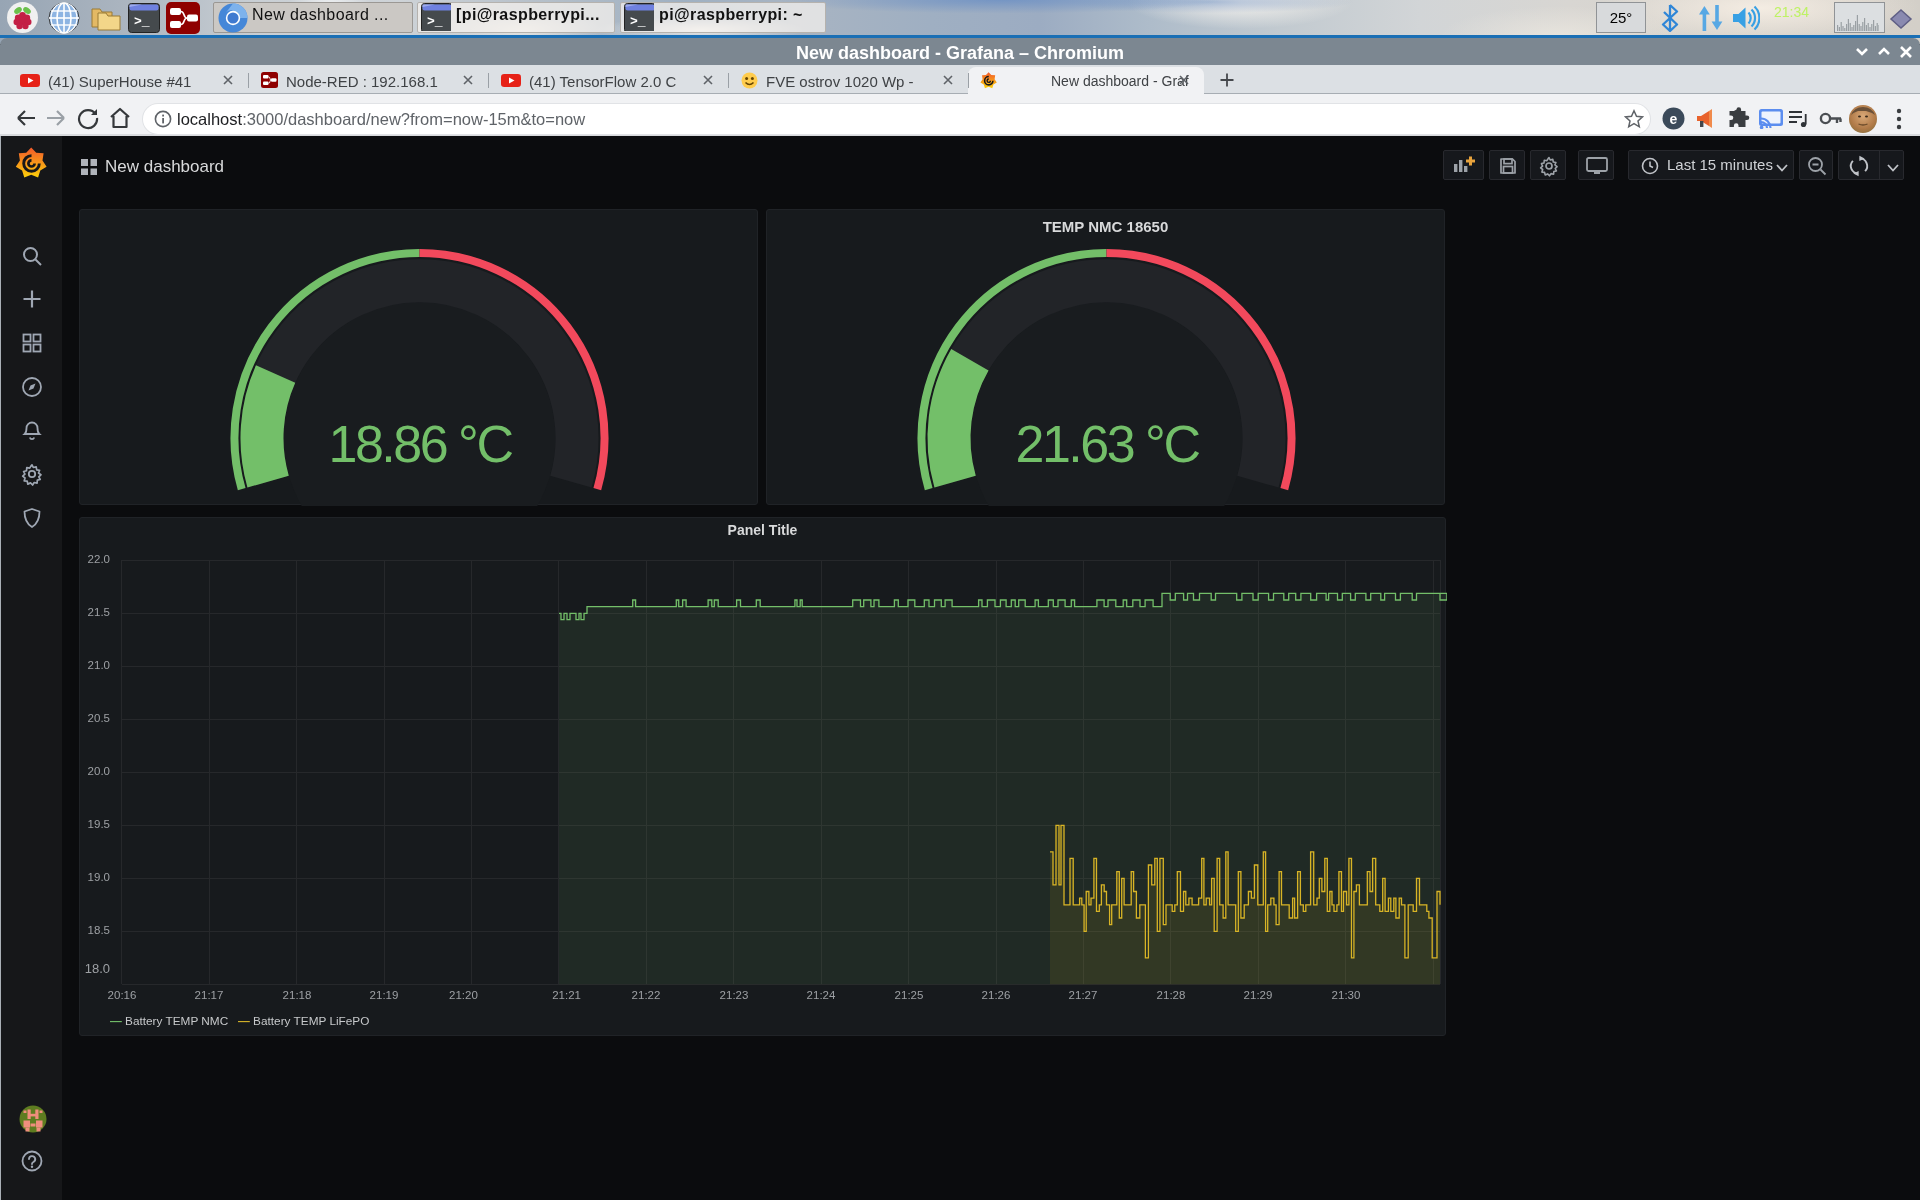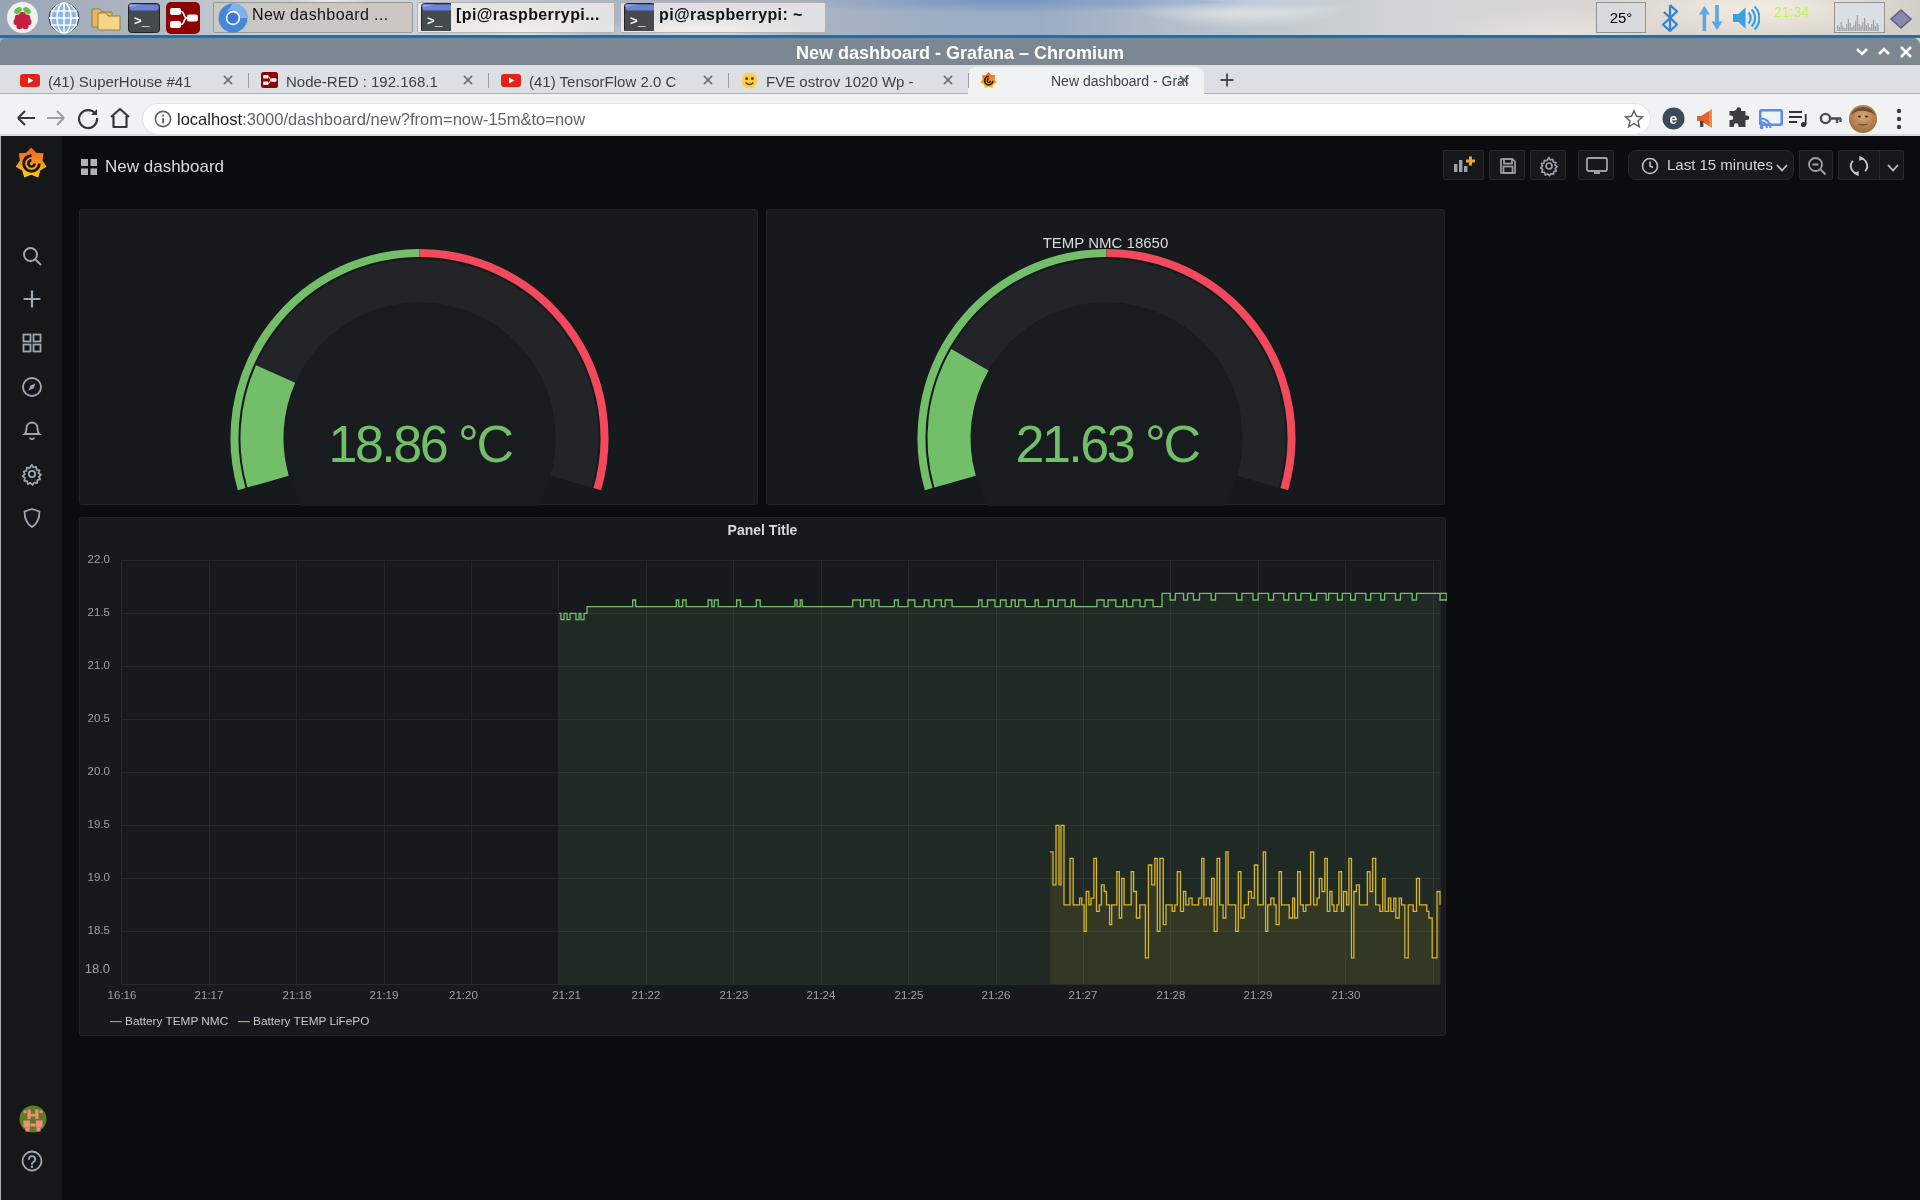--- a/index.html
+++ b/index.html
@@ -360,21 +360,21 @@
       <circle cx="11" cy="11" r="3" stroke="#9da2a8" stroke-width="1.7" fill="none"></circle>
       <path d="M11 2.6 L12.2 5 L14.8 4.4 L15.3 7 L17.9 7.5 L16.9 9.9 L19.1 11.6 L17.2 13.5 L18.4 15.9 L15.8 16.5 L15.6 19.2 L13 18.6 L11.5 20.8 L9.6 18.9 L7.2 20 L6.6 17.4 L3.9 17.1 L4.7 14.5 L2.6 12.9 L4.6 11.1 L3.4 8.6 L6 7.9 L6.3 5.2 L8.9 5.7 L10.3 3.3 Z" stroke="#9da2a8" stroke-width="1.6" fill="none" stroke-linejoin="round"></path>
     </svg>
   </div>
 <div class="abs" style="left:1578px;top:150px;width:36px;height:30px;background:#16181c;border:1px solid #28292e;border-radius:2px">
     <svg width="24" height="22" viewBox="0 0 24 22" style="position:absolute;left:6px;top:4px">
       <rect x="2" y="3" width="20" height="13" rx="1.5" stroke="#9da2a8" stroke-width="1.8" fill="none"></rect>
       <rect x="9" y="16" width="6" height="3" fill="#9da2a8"></rect>
     </svg>
   </div>
-<div class="abs" style="left:1628px;top:150px;width:166px;height:30px;background:#16181c;border:1px solid #28292e;border-radius:8px">
+<div class="abs" style="left:1628px;top:150px;width:166px;height:30px;background:#16181c;border:1px solid #28292e;border-radius:2px">
     <div style="position:absolute;left:12px;top:6px"><svg width="18" height="18" viewBox="0 0 18 18" style="">
         <circle cx="9" cy="9" r="7.5" stroke="#c0c3c8" stroke-width="1.6" fill="none"></circle>
         <path d="M9 4.5 L9 9 L12 10.5" stroke="#c0c3c8" stroke-width="1.6" fill="none"></path>
       </svg></div>
     <div style="position:absolute;left:38px;top:5px;font-size:15px;font-weight:500;color:#d0d2d6">Last 15 minutes</div>
     <div style="position:absolute;left:146px;top:9px"><svg width="14" height="12" viewBox="0 0 14 12" style="">
         <path d="M2 3 L7 8.5 L12 3" stroke="#c0c3c8" stroke-width="1.8" fill="none"></path>
       </svg></div>
   </div>
 <div class="abs" style="left:1799px;top:150px;width:34px;height:30px;background:#16181c;border:1px solid #28292e;border-radius:2px">
@@ -399,21 +399,21 @@
 <svg width="679" height="296" style="position:absolute;left:0;top:0" viewBox="0 0 679 296">
 <circle cx="339.5" cy="228.0" r="136" fill="#191c1f"></circle>
 <path d="M 188.1 271.6 A 157.5 157.5 0 1 1 490.9 271.6" stroke="#222428" stroke-width="43" fill="none"></path>
 <path d="M 188.1 271.6 A 157.5 157.5 0 0 1 195.6 164.1" stroke="#73bf69" stroke-width="43" fill="none"></path>
 <path d="M 161.7 279.2 A 185 185 0 0 1 339.5 43.0" stroke="#73bf69" stroke-width="8" fill="none"></path>
 <path d="M 339.5 43.0 A 185 185 0 0 1 517.3 279.2" stroke="#f2495c" stroke-width="8" fill="none"></path>
 </svg>
 <div style="position:absolute;left:90px;top:204px;width:500px;text-align:center;font-size:52px;line-height:60px;letter-spacing:-2.5px;color:#73bf69">18.86 °C</div>
 </div>
 <div class="panel" style="left:766px;top:209px;width:679px;height:296px">
-<div style="position:absolute;left:0;top:24px;width:100%;text-align:center;font-size:15px;font-weight:400;color:#d8d9da">TEMP NMC 18650</div>
+<div style="position:absolute;left:0;top:8px;width:100%;text-align:center;font-size:15px;font-weight:700;color:#d8d9da">TEMP NMC 18650</div>
 <svg width="679" height="296" style="position:absolute;left:0;top:0" viewBox="0 0 679 296">
 <circle cx="339.5" cy="228.0" r="136" fill="#191c1f"></circle>
 <path d="M 188.1 271.6 A 157.5 157.5 0 1 1 490.9 271.6" stroke="#222428" stroke-width="43" fill="none"></path>
 <path d="M 188.1 271.6 A 157.5 157.5 0 0 1 202.9 149.7" stroke="#73bf69" stroke-width="43" fill="none"></path>
 <path d="M 161.7 279.2 A 185 185 0 0 1 339.5 43.0" stroke="#73bf69" stroke-width="8" fill="none"></path>
 <path d="M 339.5 43.0 A 185 185 0 0 1 517.3 279.2" stroke="#f2495c" stroke-width="8" fill="none"></path>
 </svg>
 <div style="position:absolute;left:90px;top:204px;width:500px;text-align:center;font-size:52px;line-height:60px;letter-spacing:-2.5px;color:#73bf69">21.63 °C</div>
 </div>
 <div class="panel" style="left:79px;top:517px;width:1367px;height:519px">
@@ -454,21 +454,21 @@
 </svg>
 <div style="position:absolute;right:1335px;top:35px;font-size:11.5px;color:#9da0a4">22.0</div>
 <div style="position:absolute;right:1335px;top:88px;font-size:11.5px;color:#9da0a4">21.5</div>
 <div style="position:absolute;right:1335px;top:141px;font-size:11.5px;color:#9da0a4">21.0</div>
 <div style="position:absolute;right:1335px;top:194px;font-size:11.5px;color:#9da0a4">20.5</div>
 <div style="position:absolute;right:1335px;top:247px;font-size:11.5px;color:#9da0a4">20.0</div>
 <div style="position:absolute;right:1335px;top:300px;font-size:11.5px;color:#9da0a4">19.5</div>
 <div style="position:absolute;right:1335px;top:353px;font-size:11.5px;color:#9da0a4">19.0</div>
 <div style="position:absolute;right:1335px;top:406px;font-size:11.5px;color:#9da0a4">18.5</div>
 <div style="position:absolute;right:1335px;top:443px;font-size:13px;color:#9da0a4">18.0</div>
-<div style="position:absolute;left:20px;top:471px;width:44px;text-align:center;font-size:11.5px;color:#9da0a4">16:16</div>
+<div style="position:absolute;left:20px;top:471px;width:44px;text-align:center;font-size:11.5px;color:#9da0a4">20:16</div>
 <div style="position:absolute;left:107px;top:471px;width:44px;text-align:center;font-size:11.5px;color:#9da0a4">21:17</div>
 <div style="position:absolute;left:195px;top:471px;width:44px;text-align:center;font-size:11.5px;color:#9da0a4">21:18</div>
 <div style="position:absolute;left:282px;top:471px;width:44px;text-align:center;font-size:11.5px;color:#9da0a4">21:19</div>
 <div style="position:absolute;left:369px;top:471px;width:44px;font-size:11.5px;color:#9da0a4">21:20</div>
 <div style="position:absolute;left:457px;top:471px;width:44px;text-align:right;font-size:11.5px;color:#9da0a4">21:21</div>
 <div style="position:absolute;left:544px;top:471px;width:44px;text-align:center;font-size:11.5px;color:#9da0a4">21:22</div>
 <div style="position:absolute;left:632px;top:471px;width:44px;text-align:center;font-size:11.5px;color:#9da0a4">21:23</div>
 <div style="position:absolute;left:719px;top:471px;width:44px;text-align:center;font-size:11.5px;color:#9da0a4">21:24</div>
 <div style="position:absolute;left:807px;top:471px;width:44px;text-align:center;font-size:11.5px;color:#9da0a4">21:25</div>
 <div style="position:absolute;left:894px;top:471px;width:44px;text-align:center;font-size:11.5px;color:#9da0a4">21:26</div>

